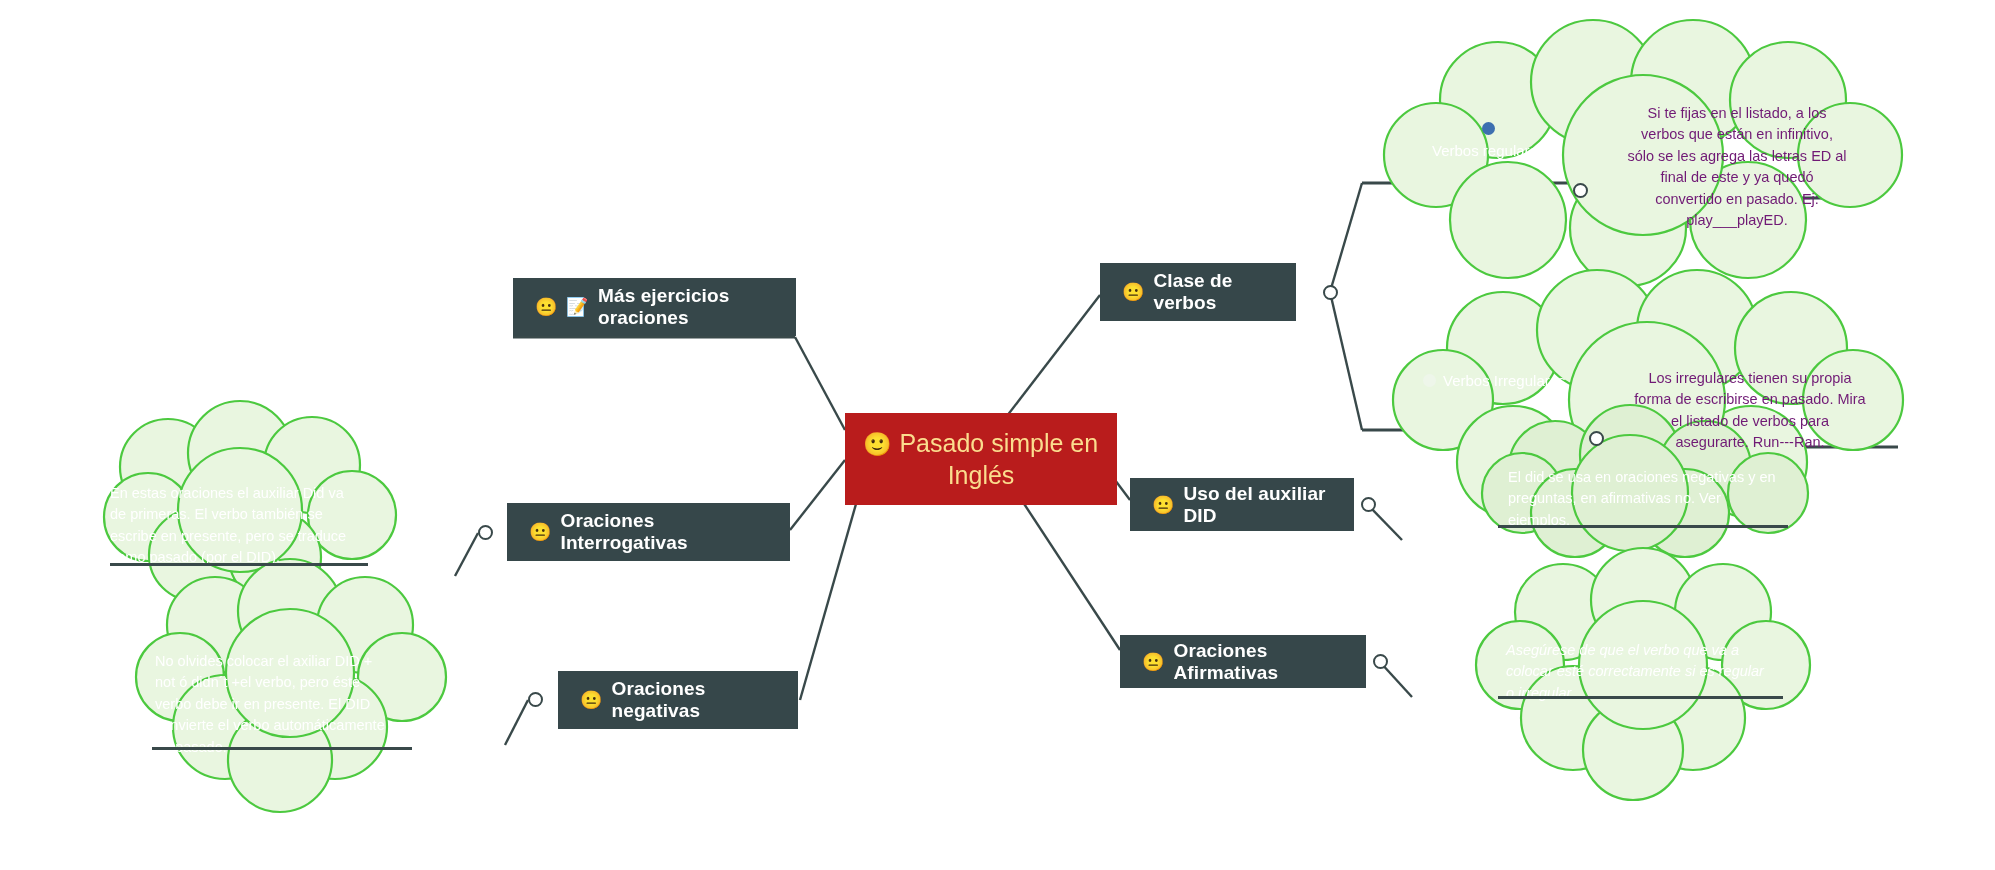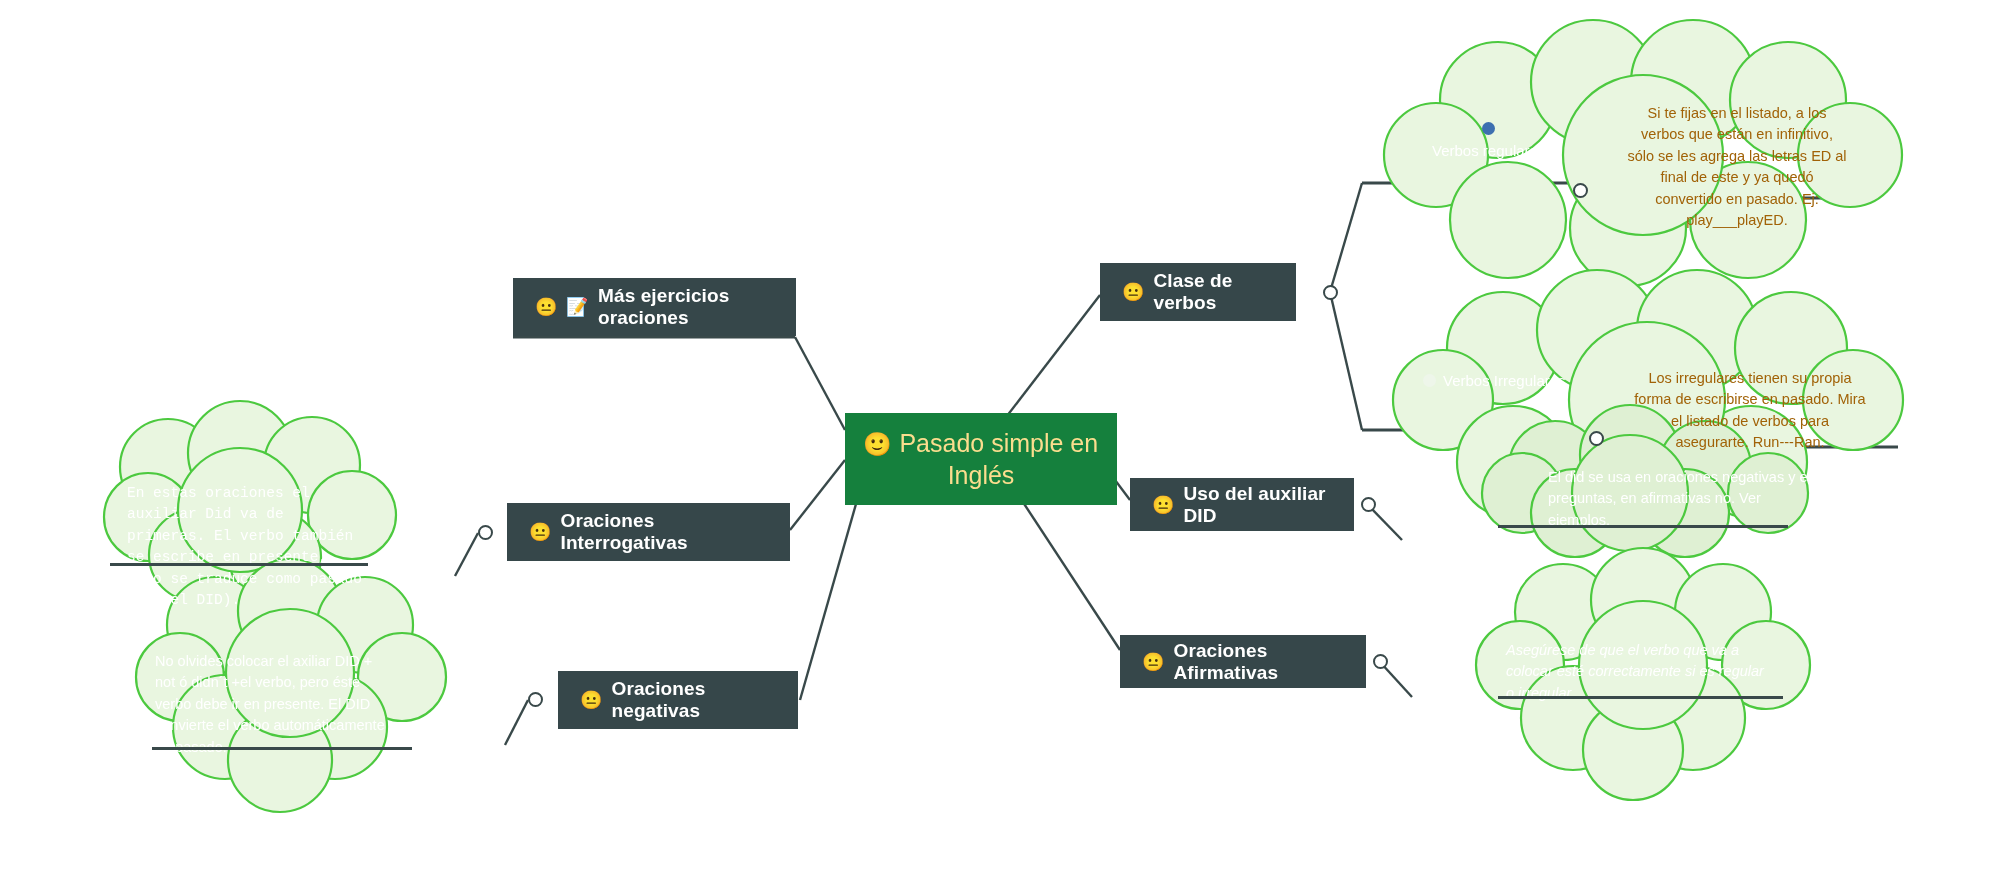--- a/index.html
+++ b/index.html
@@ -27,21 +27,21 @@
   .cloud svg { position: absolute; left: 0; top: 0; overflow: visible; }
   .cloud-text {
     position: absolute;
     color: #ffffff;
     font-size: 14.5px;
     line-height: 1.48;
     white-space: pre-wrap;
     z-index: 3;
   }
   .cloud-text.dark {
-    color: #a16207;
+    color: #701a75;
   }
   .cloud-rule {
     position: absolute;
     height: 3px;
     background: #39494a;
     z-index: 4;
   }
   .cloud-label {
     position: absolute;
     color: #ffffff;
@@ -71,21 +71,21 @@
     padding: 0 22px;
     box-sizing: border-box;
     z-index: 10;
     letter-spacing: 0.1px;
   }
   .topic .emoji { font-size: 18px; line-height: 1; }
 
   
   #central {
     position: absolute;
-    background: #15803d;
+    background: #b91c1c;
     color: #fbdd8e;
     font-size: 25px;
     line-height: 1.28;
     text-align: center;
     display: flex;
     align-items: center;
     justify-content: center;
     box-sizing: border-box;
     z-index: 12;
     padding: 0 16px;
@@ -154,21 +154,21 @@
         <circle cx="78" cy="62" r="48"></circle>
         <circle cx="150" cy="48" r="52"></circle>
         <circle cx="222" cy="60" r="48"></circle>
         <circle cx="262" cy="110" r="44"></circle>
         <circle cx="58" cy="112" r="44"></circle>
         <circle cx="105" cy="150" r="46"></circle>
         <circle cx="185" cy="152" r="46"></circle>
         <circle cx="150" cy="105" r="62"></circle>
       </g>
     </svg>
-    <div class="cloud-text" style="left:37px; top:78px; width:238px;font-family:Liberation Mono, monospace;">En estas oraciones el auxiliar Did va de primeras. El verbo también se escribe en presente, pero se traduce como pasado (por el DID).</div>
+    <div class="cloud-text" style="left:20px; top:78px; width:238px;">En estas oraciones el auxiliar Did va de primeras. El verbo también se escribe en presente, pero se traduce como pasado (por el DID).</div>
     <div class="cloud-rule" style="left:20px; top:158px; width:258px;"></div>
   </div>
 
   <div class="cloud" style="left:130px; top:555px; width:330px; height:260px;">
     <svg width="330" height="260" viewBox="0 0 330 260">
       <g fill="#e9f6e0" stroke="#4cc93f" stroke-width="2.2">
         <circle cx="85" cy="70" r="48"></circle>
         <circle cx="160" cy="56" r="52"></circle>
         <circle cx="235" cy="70" r="48"></circle>
         <circle cx="272" cy="122" r="44"></circle>
@@ -233,21 +233,21 @@
         <circle cx="75" cy="62" r="46"></circle>
         <circle cx="150" cy="50" r="50"></circle>
         <circle cx="225" cy="62" r="46"></circle>
         <circle cx="288" cy="88" r="40"></circle>
         <circle cx="42" cy="88" r="40"></circle>
         <circle cx="95" cy="108" r="44"></circle>
         <circle cx="205" cy="108" r="44"></circle>
         <circle cx="150" cy="88" r="58"></circle>
       </g>
     </svg>
-    <div class="cloud-text" style="left:28px; top:62px; width:272px;margin-left:40px;">El did se usa en oraciones negativas y en preguntas, en afirmativas no. Ver ejemplos.</div>
+    <div class="cloud-text" style="left:28px; top:62px; width:272px;">El did se usa en oraciones negativas y en preguntas, en afirmativas no. Ver ejemplos.</div>
     <div class="cloud-rule" style="left:18px; top:120px; width:290px;"></div>
   </div>
 
   <div class="cloud" style="left:1478px; top:550px; width:330px; height:250px;">
     <svg width="330" height="250" viewBox="0 0 330 250">
       <g fill="#e9f6e0" stroke="#4cc93f" stroke-width="2.2">
         <circle cx="85" cy="62" r="48"></circle>
         <circle cx="165" cy="50" r="52"></circle>
         <circle cx="245" cy="62" r="48"></circle>
         <circle cx="288" cy="115" r="44"></circle>

